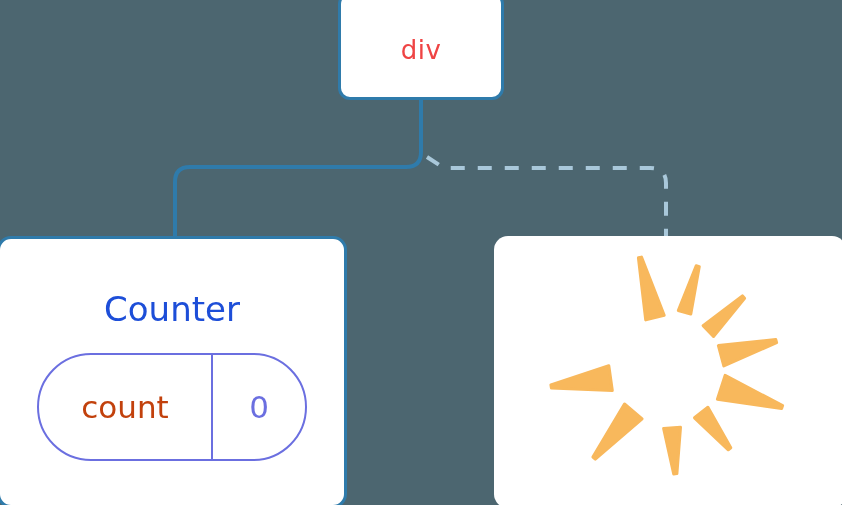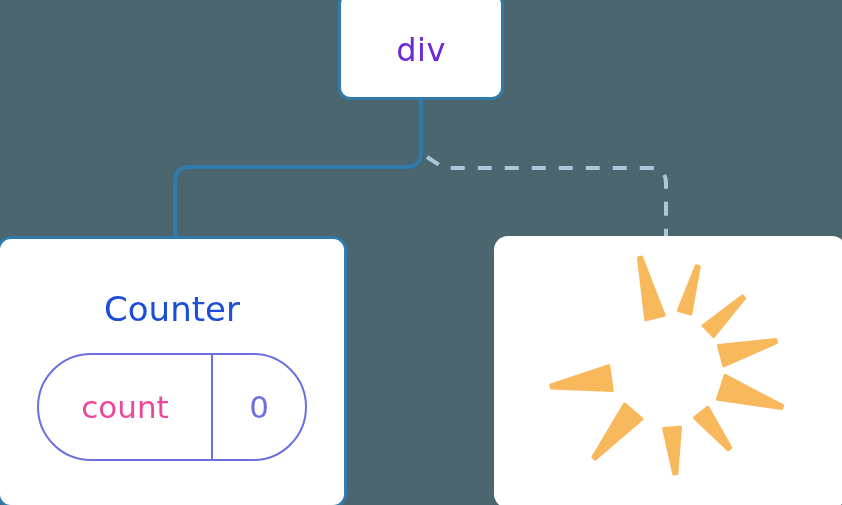--- a/index.html
+++ b/index.html
@@ -39,22 +39,22 @@
     top: -8px;
     width: 166px;
     height: 108px;
     border: 3px solid #2f7bab;
     border-radius: 12px;
     display: flex;
     align-items: center;
     justify-content: center;
   }
   #node-div .node-title {
-    color: #6d28d9;
-    font-size: 32px;
+    color: #ef4444;
+    font-size: 26px;
     line-height: 1;
     letter-spacing: 0.5px;
     margin-top: 7px;
   }
 
   
   #node-counter {
     left: -3px;
     top: 236px;
     width: 350px;
@@ -82,21 +82,21 @@
     display: flex;
     align-items: stretch;
     box-sizing: border-box;
     background: #ffffff;
   }
   .state-pill .pill-key {
     flex: 0 0 174px;
     display: flex;
     align-items: center;
     justify-content: center;
-    color: #ec4899;
+    color: #c2410c;
     font-size: 31px;
     border-right: 2px solid #6b6fe0;
     box-sizing: border-box;
   }
   .state-pill .pill-value {
     flex: 1 1 auto;
     display: flex;
     align-items: center;
     justify-content: center;
     color: #6b6fe0;

